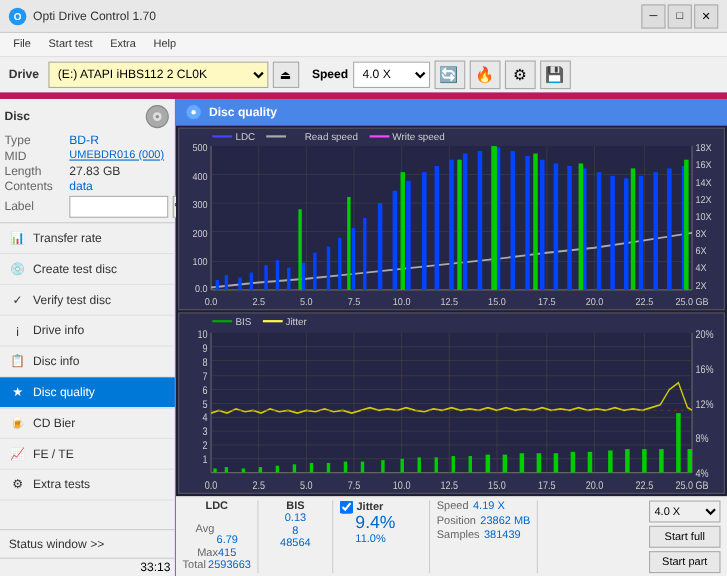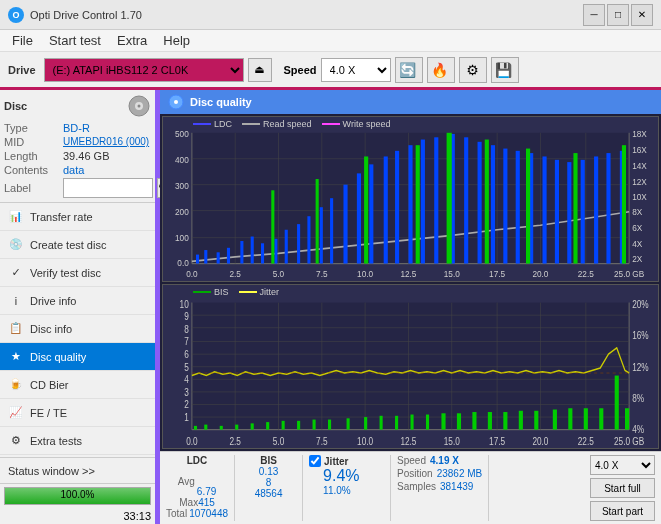--- a/index.html
+++ b/index.html
@@ -8,36 +8,36 @@
     
     .title-bar { background: #e8e8e8; height: 30px; display: flex; align-items: center; justify-content: space-between; padding: 0 8px; border-bottom: 1px solid #ccc; }
     .title-bar-left { display: flex; align-items: center; gap: 6px; }
     .title-bar-logo { width: 16px; height: 16px; background: #2196F3; border-radius: 50%; display: flex; align-items: center; justify-content: center; color: white; font-size: 9px; font-weight: bold; }
     .title-bar-title { font-size: 11px; color: #333; }
     .title-bar-controls { display: flex; gap: 2px; }
     .title-btn { width: 22px; height: 22px; border: 1px solid #aaa; background: #ddd; display: flex; align-items: center; justify-content: center; cursor: pointer; font-size: 10px; }
 
     
     .menu-bar { background: #f5f5f5; height: 22px; display: flex; align-items: center; padding: 0 4px; border-bottom: 1px solid #ddd; }
-    .menu-item { padding: 2px 8px; cursor: pointer; font-size: 13px; color: #333; }
-
-    
-    .toolbar { background: #f0f0f0; height: 38px; display: flex; align-items: center; padding: 0 4px; border-bottom: 3px solid #be185d; gap: 4px; }
+    .menu-item { padding: 2px 8px; cursor: pointer; font-size: 10px; color: #333; }
+
+    
+    .toolbar { background: #f0f0f0; height: 38px; display: flex; align-items: center; padding: 0 4px; border-bottom: 6px solid #be185d; gap: 4px; }
     .toolbar-label { font-size: 11px; font-weight: bold; color: #333; padding: 0 4px; }
-    .drive-select { height: 24px; border: 1px solid #aaa; background: #be185d; padding: 0 4px; font-size: 11px; min-width: 200px; }
+    .drive-select { height: 24px; border: 1px solid #aaa; background: #fef9c3; padding: 0 4px; font-size: 11px; min-width: 200px; }
     .eject-btn { width: 24px; height: 24px; border: 1px solid #aaa; background: #e8e8e8; display: flex; align-items: center; justify-content: center; cursor: pointer; }
     .speed-label { font-size: 11px; font-weight: bold; margin-left: 8px; }
     .speed-select { height: 24px; border: 1px solid #aaa; background: white; padding: 0 4px; font-size: 11px; width: 70px; }
     .toolbar-icon-btn { width: 28px; height: 26px; border: 1px solid #aaa; background: #e8e8e8; display: flex; align-items: center; justify-content: center; cursor: pointer; font-size: 14px; }
 
     
     .main { display: flex; height: calc(524px - 90px); }
 
     
-    .sidebar { width: 160px; background: #f0f0f0; border-right: 5px solid #8b5cf6; display: flex; flex-direction: column; }
+    .sidebar { width: 160px; background: #f0f0f0; border-right: 1px solid #8b5cf6; display: flex; flex-direction: column; }
     .disc-section { padding: 4px; border-bottom: 1px solid #ccc; }
     .disc-header { display: flex; align-items: center; justify-content: space-between; margin-bottom: 4px; }
     .disc-header-title { font-size: 11px; font-weight: bold; color: #333; }
     .disc-info-row { display: flex; gap: 4px; margin-bottom: 2px; }
     .disc-info-label { color: #666; font-size: 11px; min-width: 55px; }
     .disc-info-value { color: #0066cc; font-size: 11px; }
     .disc-info-value.black { color: #333; }
     .label-row { display: flex; align-items: center; gap: 4px; margin-top: 2px; }
     .label-input { height: 20px; border: 1px solid #aaa; background: white; font-size: 11px; width: 90px; padding: 0 2px; }
     .label-btn { width: 20px; height: 20px; border: 1px solid #aaa; background: #e8e8e8; display: flex; align-items: center; justify-content: center; cursor: pointer; font-size: 11px; }
@@ -119,21 +119,21 @@
       <div class="disc-info-row">
         <span class="disc-info-label">Type</span>
         <span class="disc-info-value">BD-R</span>
       </div>
       <div class="disc-info-row">
         <span class="disc-info-label">MID</span>
         <span class="disc-info-value" style="font-size:10px;text-decoration:underline;">UMEBDR016 (000)</span>
       </div>
       <div class="disc-info-row">
         <span class="disc-info-label">Length</span>
-        <span class="disc-info-value black">39.46 GB</span>
+        <span class="disc-info-value black">27.83 GB</span>
       </div>
       <div class="disc-info-row">
         <span class="disc-info-label">Contents</span>
         <span class="disc-info-value">data</span>
       </div>
       <div class="label-row">
         <span class="disc-info-label">Label</span>
         <input class="label-input" type="text" value="" style="">
         <div class="label-btn">✎</div>
       </div>
@@ -172,26 +172,20 @@
       <span>FE / TE</span>
     </div>
     <div class="nav-item">
       <span class="nav-icon">⚙</span>
       <span>Extra tests</span>
     </div>
 
     <div class="status-section">
       <div class="status-window-btn">
         <span>Status window &gt;&gt;</span>
-      </div>
-      <div style="position:relative; height:18px; margin:3px 4px;">
-        <div class="progress-bar-container" style="margin:0; height:18px;">
-          <div class="progress-bar-fill" style="width:100%;"></div>
-          <span class="progress-text">100.0%</span>
-        </div>
       </div>
       <div class="time-display">33:13</div>
     </div>
   </div>
 
   <div class="content">
 
     <div class="disc-quality-header">
       <svg width="16" height="16" viewBox="0 0 16 16">
         <circle cx="8" cy="8" r="7" fill="#6af" stroke="#48f" stroke-width="1"></circle>
@@ -202,21 +196,21 @@
 
     <div style="flex:1; display:flex; flex-direction:column; background:#1e1e38; overflow:hidden; padding:2px;">
 
       <div style="flex:1; position:relative; background:#2d2d50; border:1px solid #555; margin-bottom:2px;">
 
         <div style="position:absolute; top:2px; left:30px; display:flex; gap:10px; z-index:5;">
           <div style="display:flex;align-items:center;gap:3px;">
             <div style="width:18px;height:2px;background:#4444ff;"></div>
             <span style="font-size:9px;color:#ccc;">LDC</span>
           </div>
-          <div style="display:flex;align-items:center;gap:3px;">
+          <div style="display:flex;align-items:center;gap:17px;">
             <div style="width:18px;height:2px;background:#aaaaaa;"></div>
             <span style="font-size:9px;color:#ccc;">Read speed</span>
           </div>
           <div style="display:flex;align-items:center;gap:3px;">
             <div style="width:18px;height:2px;background:#ff44ff;"></div>
             <span style="font-size:9px;color:#ccc;">Write speed</span>
           </div>
         </div>
         <svg width="100%" height="100%" viewBox="0 0 480 145" preserveAspectRatio="none" style="position:absolute;top:0;left:0;right:0;bottom:0;">
 
@@ -438,21 +432,21 @@
         <div style="display:flex;gap:2px;font-size:10px;align-items:center;">
           <span style="color:#666;">Avg</span>
           <span style="color:#0066cc;margin-top:20px;">6.79</span>
         </div>
         <div style="display:flex;gap:0;font-size:10px;">
           <span style="color:#666;">Max</span>
           <span style="color:#0066cc;">415</span>
         </div>
         <div style="display:flex;gap:2px;font-size:10px;">
           <span style="color:#666;">Total</span>
-          <span style="color:#0066cc;">1070448</span>
+          <span style="color:#0066cc;">2593663</span>
         </div>
       </div>
       <div style="width:1px;background:#ccc;margin:0 2px;"></div>
 
       <div style="display:flex;flex-direction:column;align-items:center;min-width:55px;">
         <span style="font-size:10px;font-weight:bold;color:#333;">BIS</span>
         <div style="display:flex;gap:2px;font-size:10px;">
           <span style="color:#0066cc;">0.13</span>
         </div>
         <div style="display:flex;gap:2px;font-size:10px;">
@@ -474,21 +468,21 @@
         </div>
         <div style="display:flex;gap:2px;font-size:10px;padding-left:14px;">
           <span style="color:#0066cc;">11.0%</span>
         </div>
       </div>
       <div style="width:1px;background:#ccc;margin:0 2px;"></div>
 
       <div style="display:flex;flex-direction:column;min-width:80px;gap:2px;">
         <div style="display:flex;align-items:center;gap:4px;font-size:10px;">
           <span style="color:#666;">Speed</span>
-          <span style="color:#0066cc;font-weight:bold;">4.19 X</span>
+          <span style="color:#0066cc;font-weight:normal;">4.19 X</span>
         </div>
         <div style="display:flex;align-items:center;gap:4px;font-size:10px;">
           <span style="color:#666;">Position</span>
           <span style="color:#0066cc;">23862 MB</span>
         </div>
         <div style="display:flex;align-items:center;gap:4px;font-size:10px;">
           <span style="color:#666;">Samples</span>
           <span style="color:#0066cc;">381439</span>
         </div>
       </div>

